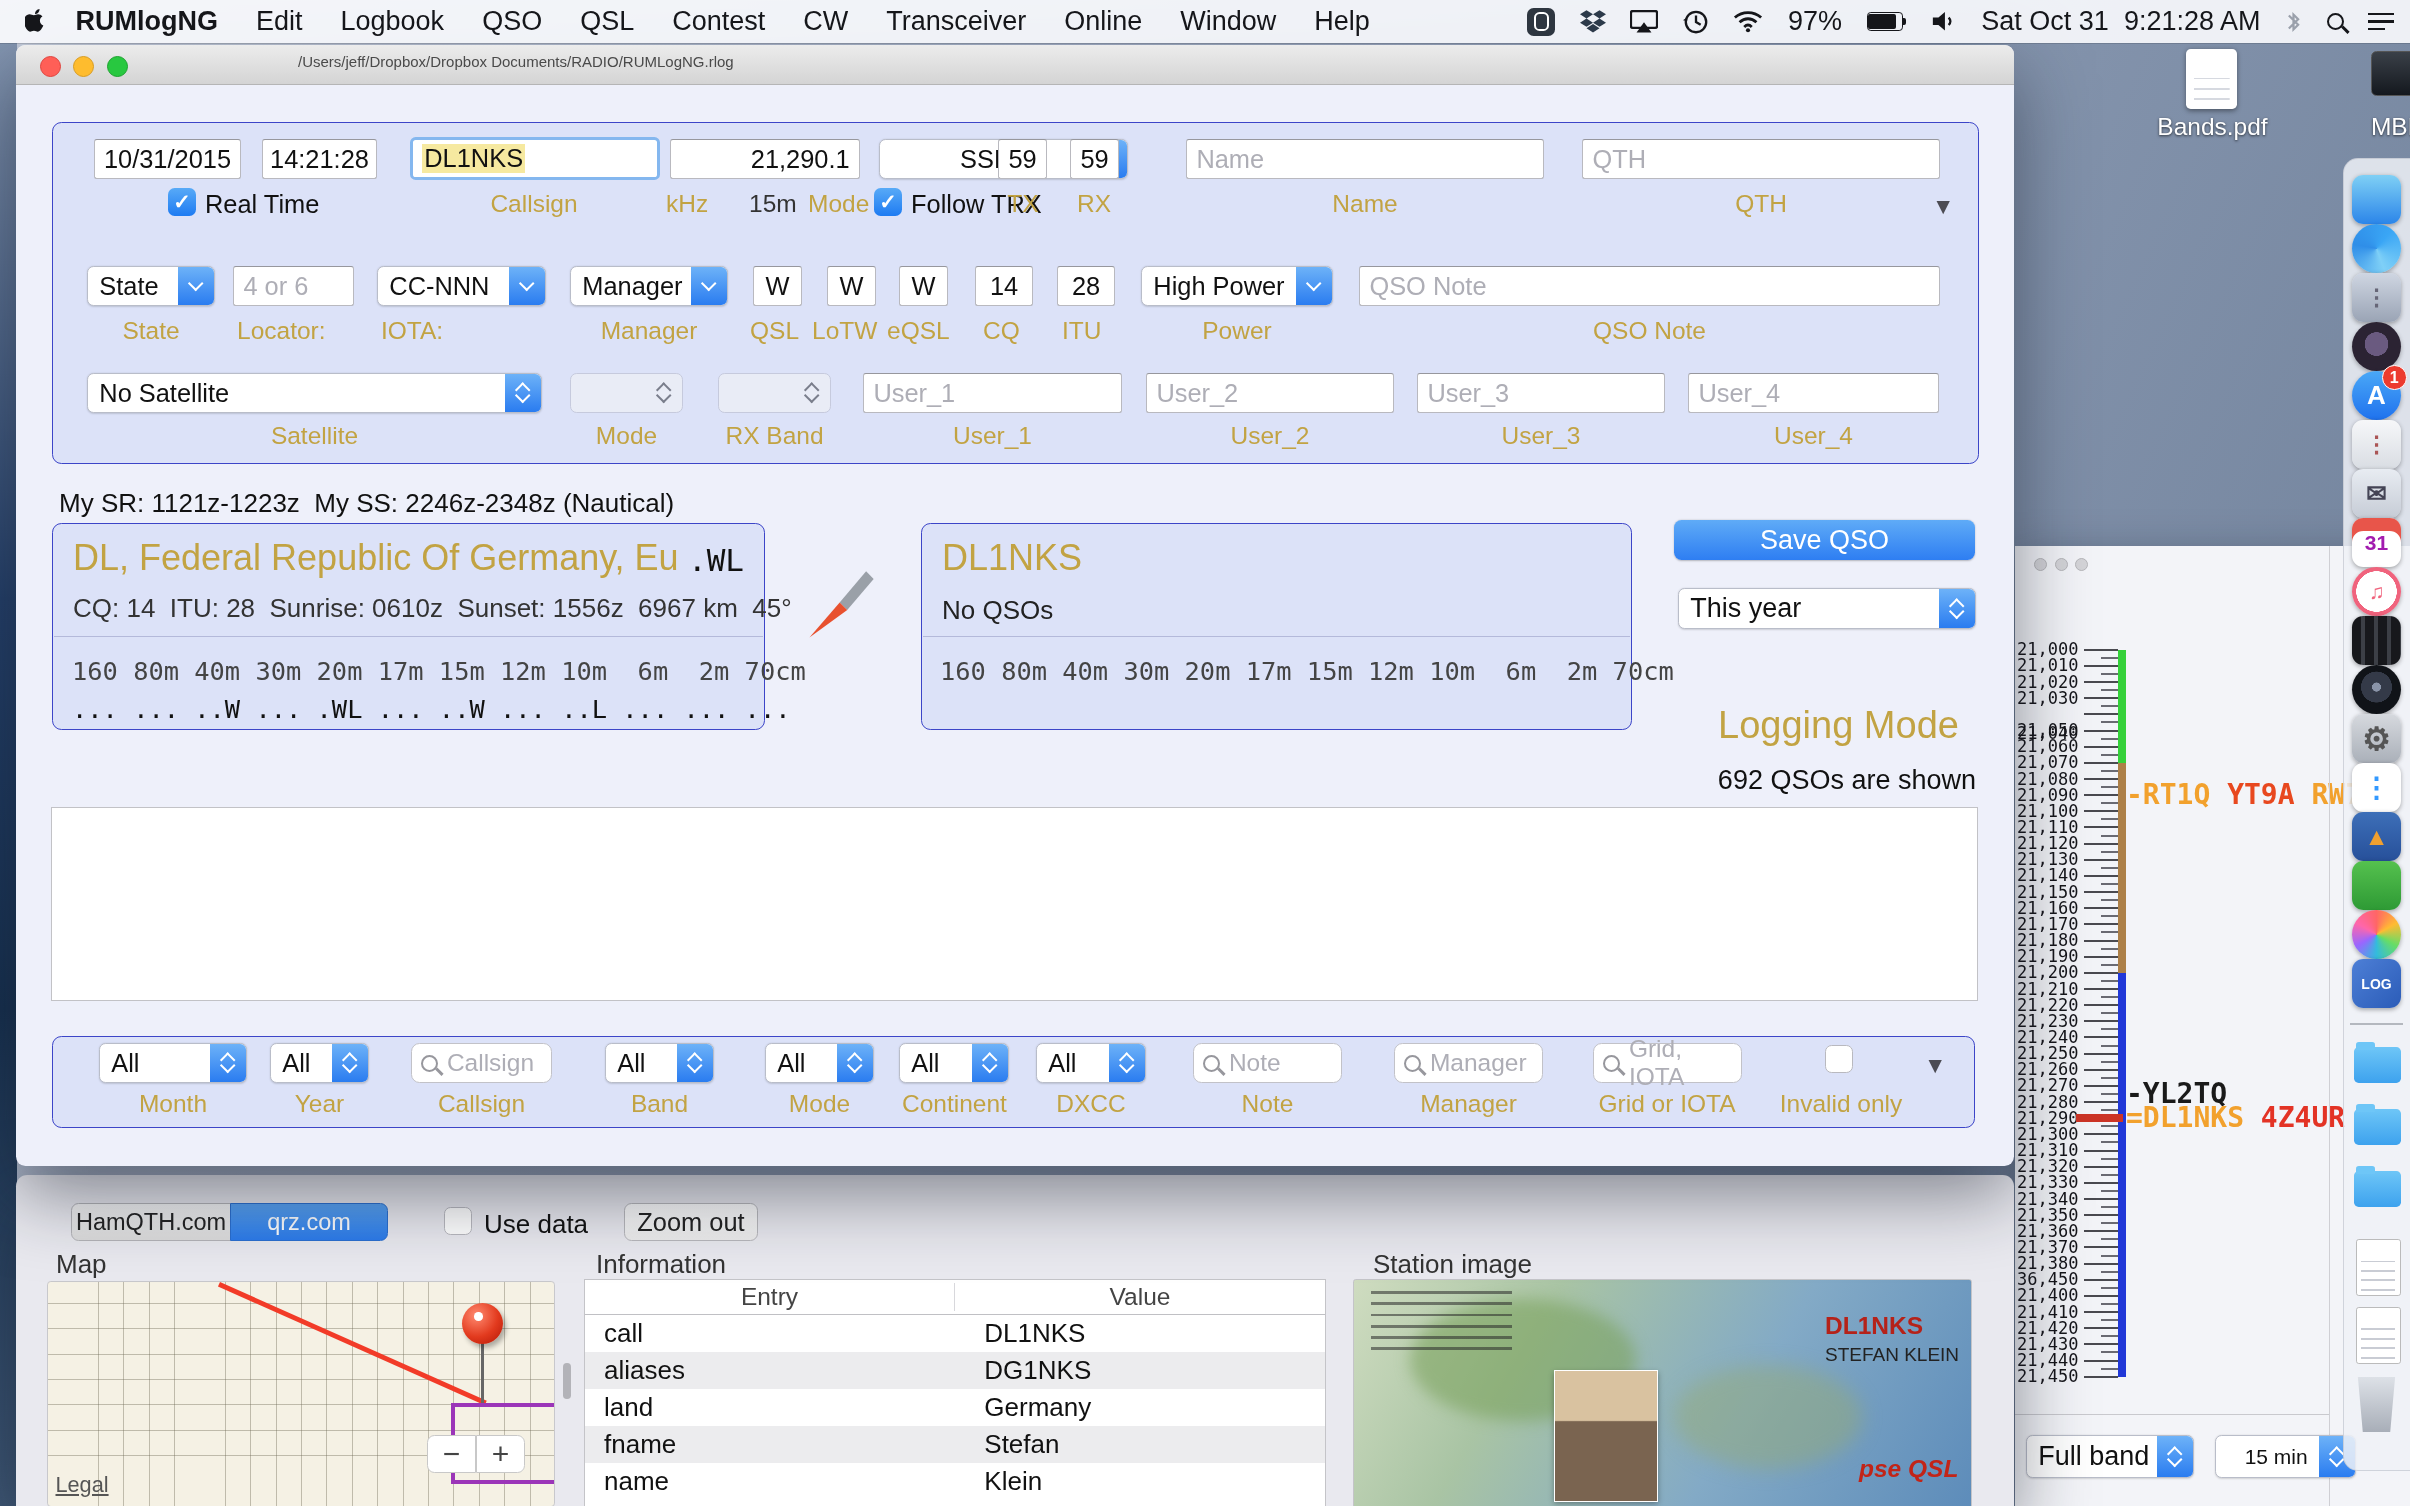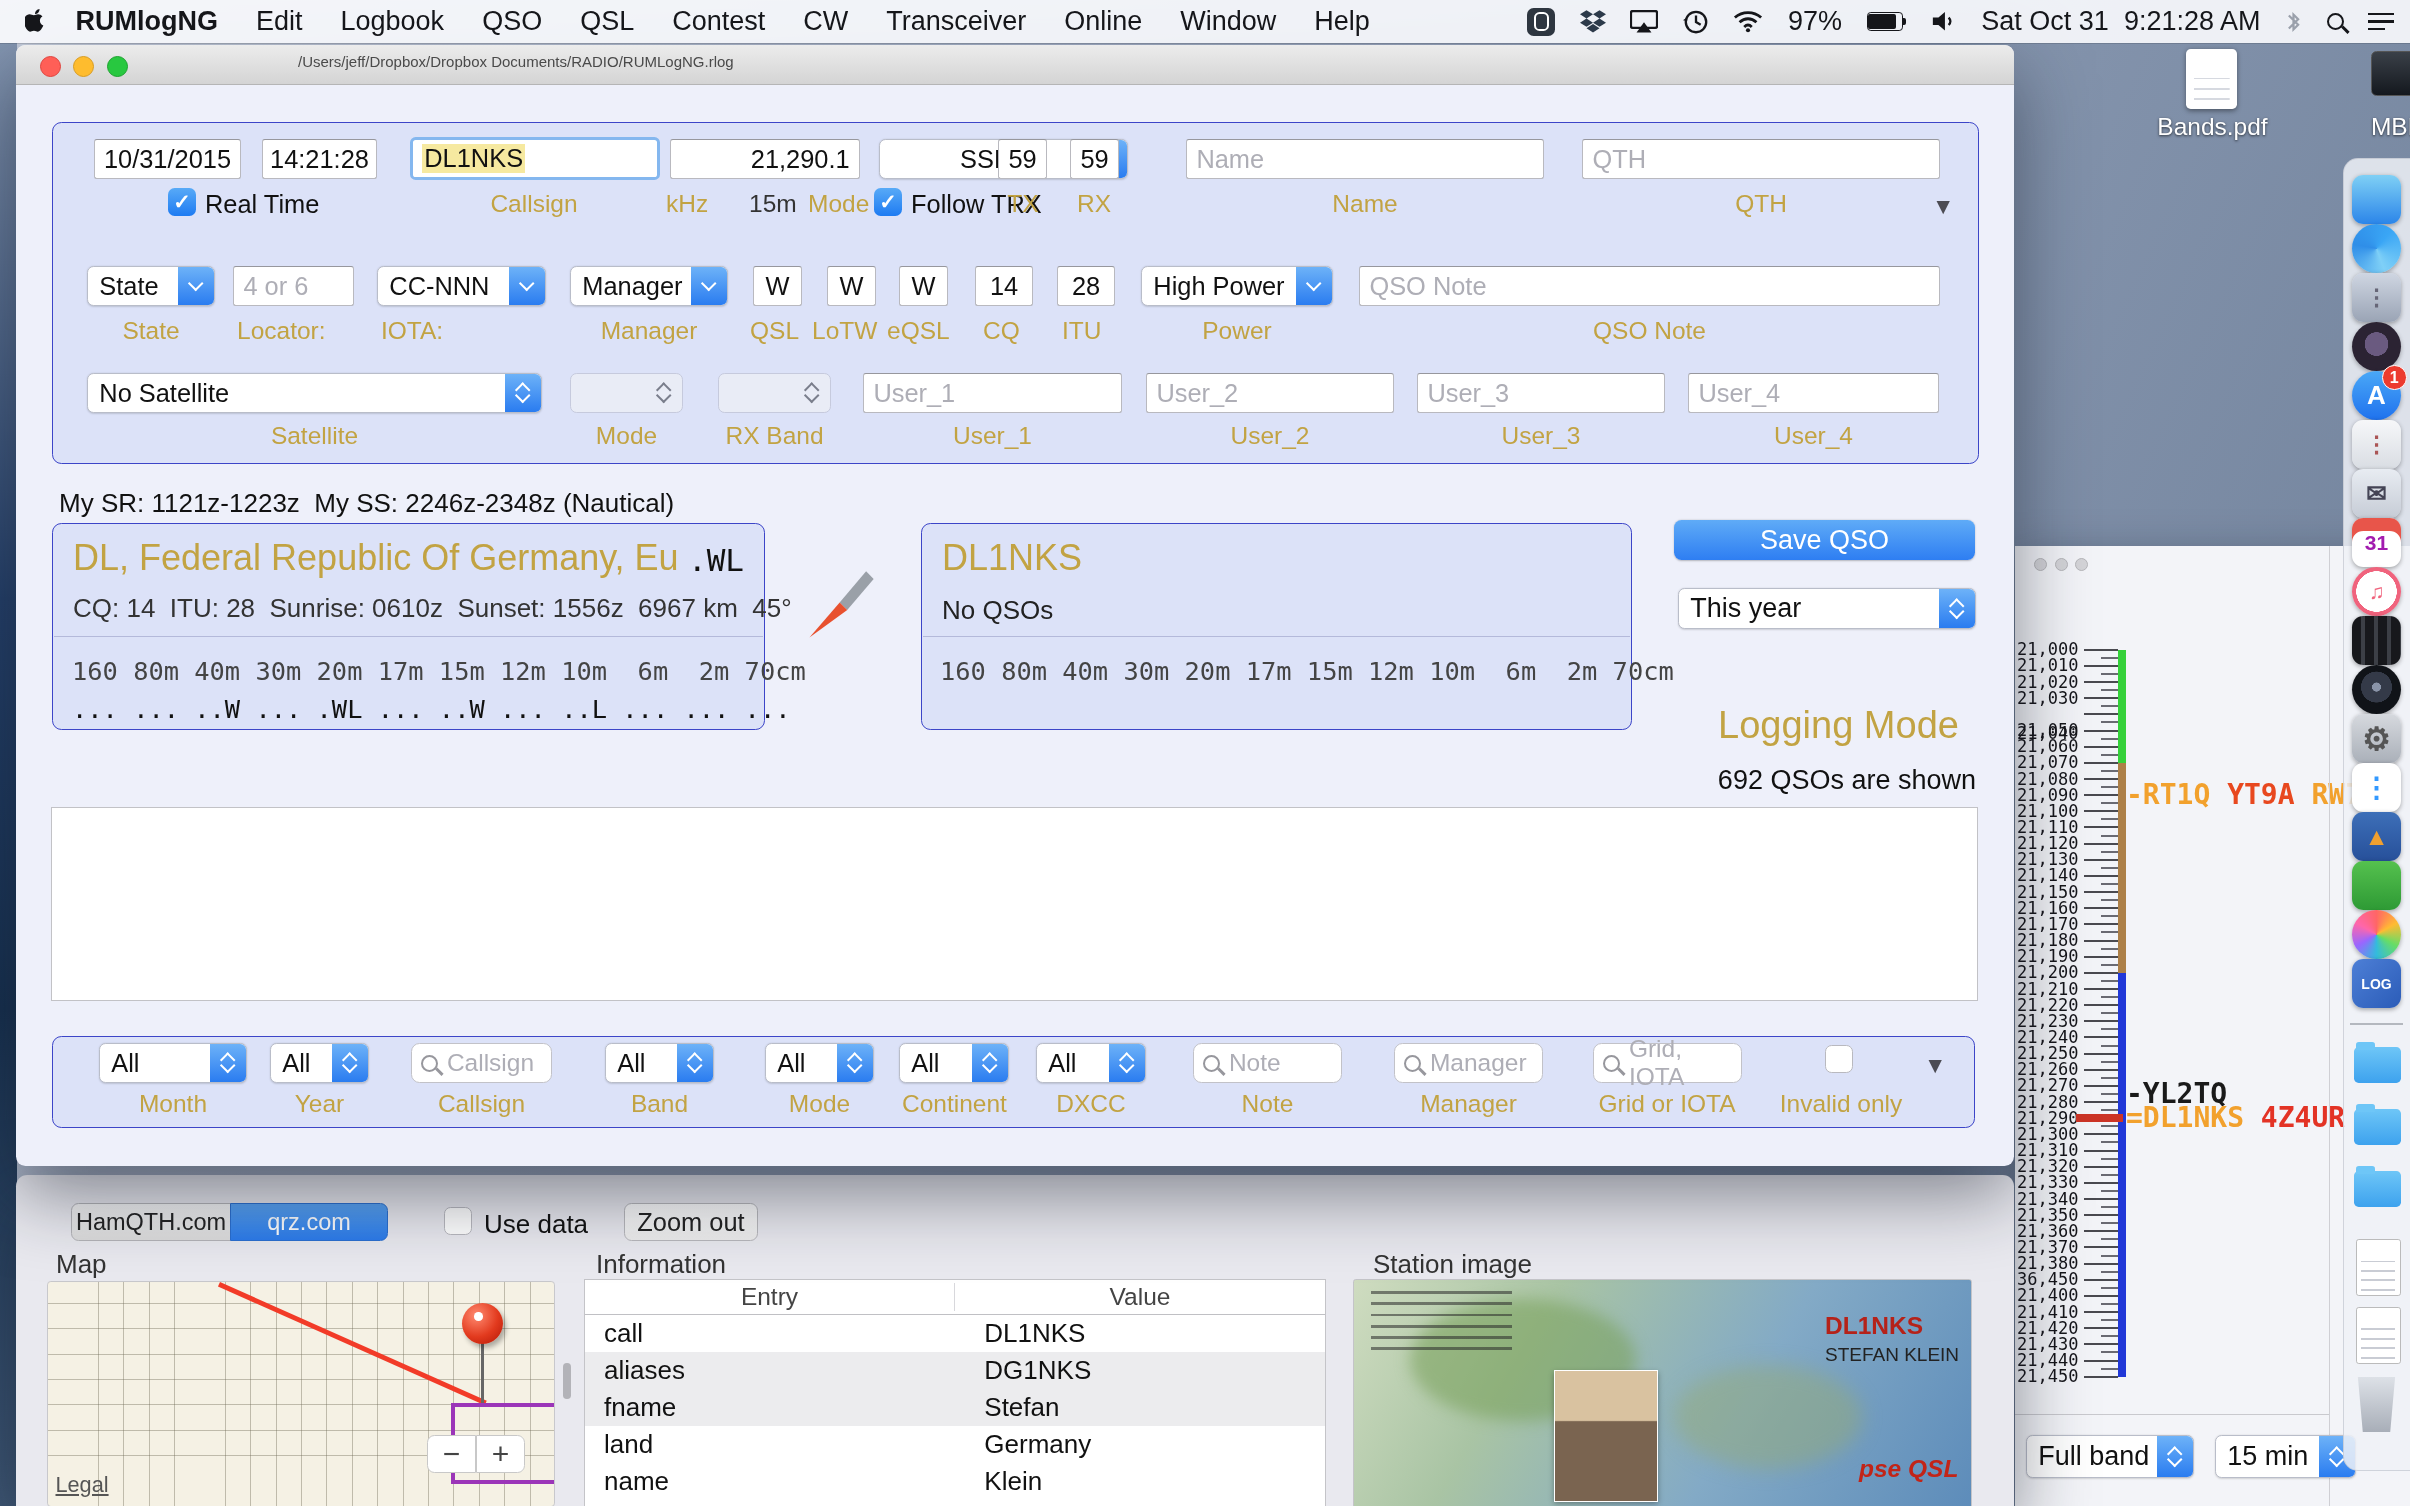--- a/index.html
+++ b/index.html
@@ -248,21 +248,21 @@
     <div class="abs" style="left:2329px;top:546px;width:0.9px;height:960px;background:#cfcfd4;"></div>
     <div class="abs" style="left:2015px;top:1414px;width:314px;height:0.9px;background:#c9c9ce;"></div>
     <div class="combo" style="left:2026px;top:1435px;width:168px;height:43px;">
       <span class="val" style="font-size:27px;">Full band</span>
       <span class="cap">
           <i class="chu"></i>
           <i class="chd"></i>
         </span>
     </div>
     <div class="combo" style="left:2215px;top:1435px;width:141px;height:43px;">
-      <span class="val" style="font-size:27px;text-align:left;">15 min</span>
+      <span class="val" style="font-size:21px;text-align:right;">15 min</span>
       <span class="cap">
           <i class="chu"></i>
           <i class="chd"></i>
         </span>
     </div>
   </div>
 
   <div>
     <div class="abs" style="left:2186px;top:49px;width:51px;height:60px;background:#fff;border-radius:4.7px;box-shadow:0 1.9px 5.6px rgba(0,0,0,.4);
          background-image:repeating-linear-gradient(180deg,transparent 0 8.5px,#d6d9e0 8.5px 10.4px);background-size:70% 60%;background-position:50% 85%;background-repeat:no-repeat;"></div>
@@ -365,27 +365,27 @@
       </div>
       <div id="info-rows">
           <div class="info-row">
             <div class="info-key">call</div>
             <div class="info-val">DL1NKS</div>
           </div>
           <div class="info-row even">
             <div class="info-key">aliases</div>
             <div class="info-val">DG1NKS</div>
           </div>
+          <div class="info-row">
+            <div class="info-key">land</div>
+            <div class="info-val">Germany</div>
+          </div>
           <div class="info-row even">
             <div class="info-key">fname</div>
             <div class="info-val">Stefan</div>
-          </div>
-          <div class="info-row">
-            <div class="info-key">land</div>
-            <div class="info-val">Germany</div>
           </div>
           <div class="info-row">
             <div class="info-key">name</div>
             <div class="info-val">Klein</div>
           </div>
         </div>
     </div>
 
     <div class="abs dk" style="left:1373px;top:1249px;font-size:26px;">Station image</div>
     <div class="abs" style="left:1353px;top:1279px;width:617px;height:228px;border:0.9px solid #c4c4c8;border-radius:2.8px;overflow:hidden;

